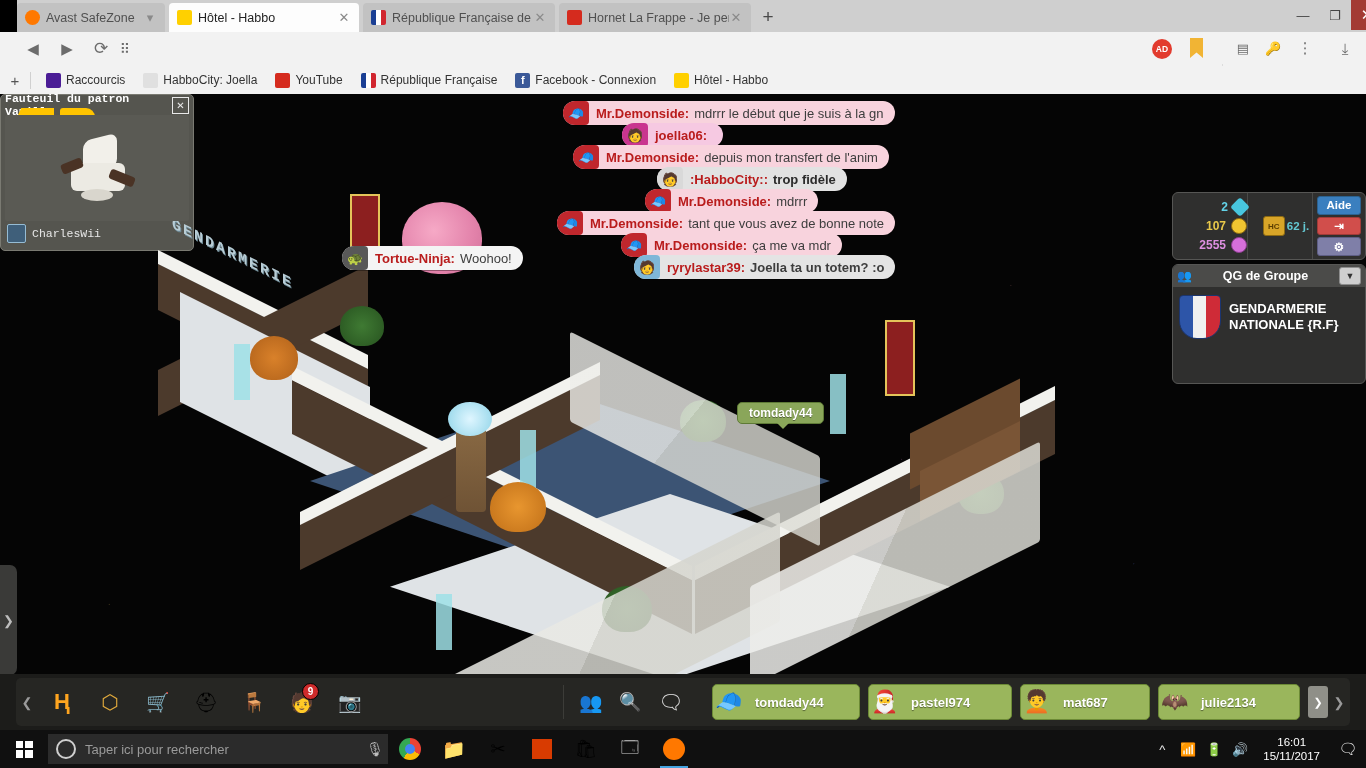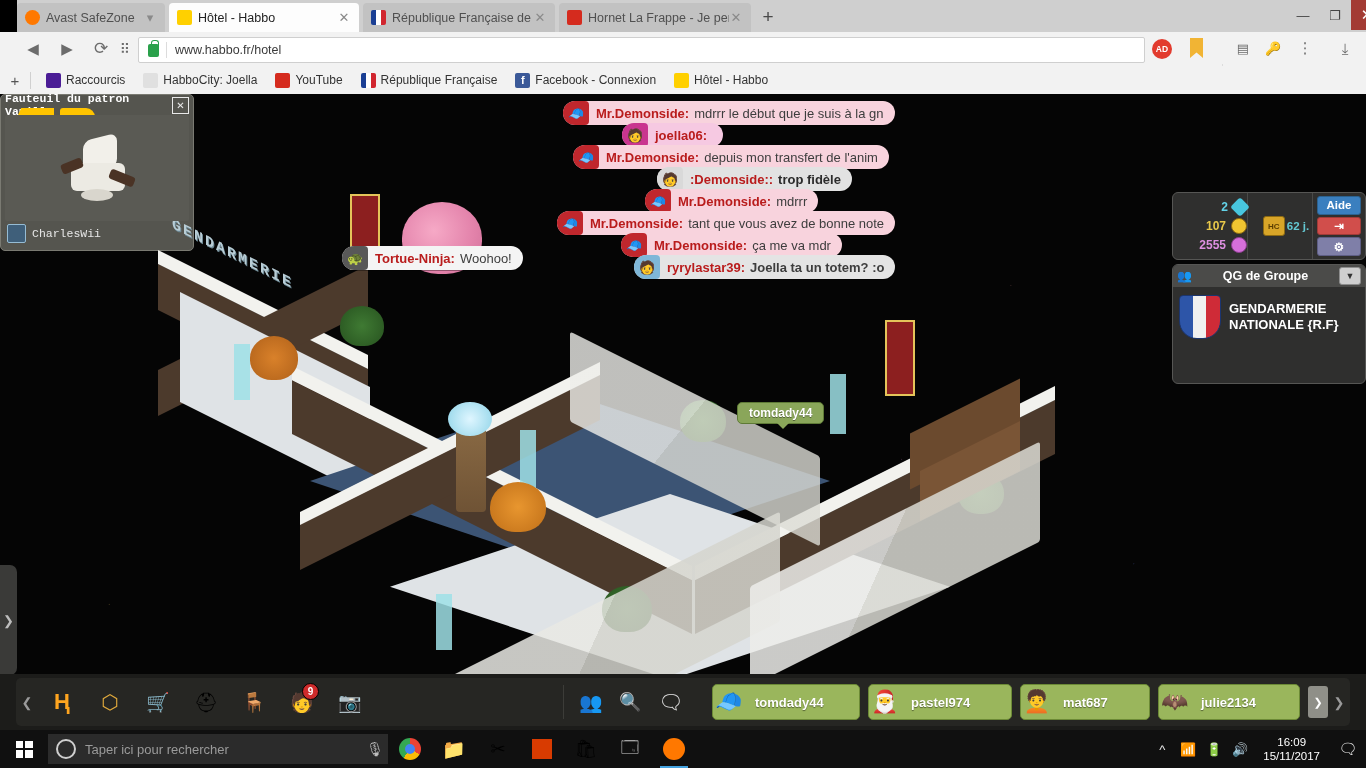--- a/index.html
+++ b/index.html
@@ -200,25 +200,20 @@
       <div class="wbtn">❐</div>
       <div class="wbtn close">✕</div>
     </div>
   </div>
 
   <div class="navbar">
     <div class="navico" style="left:22px;">◀</div>
     <div class="navico" style="left:56px;">▶</div>
     <div class="navico" style="left:90px;font-size:17px;">⟳</div>
     <div class="navico" style="left:114px;font-size:14px;">⠿</div>
-    <div class="omnibox">
-      <span class="lock"></span>
-      <span class="omnidiv"></span>
-      <span class="omnitext">www.habbo.fr/hotel</span>
-    </div>
     <div class="adblk">AD</div>
     <div class="bookmarkstar"></div>
     <div class="rtdiv"></div>
     <div class="navico" style="left:1232px;font-size:13px;">▤</div>
     <div class="navico" style="left:1262px;font-size:13px;">🔑</div>
     <div class="navico" style="left:1294px;font-size:15px;line-height:17px;">⋮</div>
     <div class="navico" style="left:1334px;font-size:15px;">⤓</div>
   </div>
 
   <div class="bookbar">
@@ -327,21 +322,21 @@
       <span class="who">joella06:</span>
       <span class="msg"></span>
     </div>
     <div class="bub pink" style="left:573px;top:51px;">
       <span class="av">🧢</span>
       <span class="who"><span>Mr.Demonside</span>:</span>
       <span class="msg">depuis mon transfert de l'anim</span>
     </div>
     <div class="bub grey" style="left:657px;top:73px;">
       <span class="av">🧑</span>
-      <span class="who">:Demonside::</span>
+      <span class="who">:HabboCity::</span>
       <span class="msg" style="font-weight:bold;color:#2b2b2b;">trop fidèle</span>
     </div>
     <div class="bub pink" style="left:645px;top:95px;">
       <span class="av">🧢</span>
       <span class="who"><span>Mr.Demonside</span>:</span>
       <span class="msg">mdrrr</span>
     </div>
     <div class="bub pink" style="left:557px;top:117px;">
       <span class="av">🧢</span>
       <span class="who"><span>Mr.Demonside</span>:</span>
@@ -525,20 +520,20 @@
     <div class="tbapp active">
       <span style="width:22px;height:22px;border-radius:50%;background:#ff7800;display:block;"></span>
     </div>
 
     <div class="tray">
       <div class="trayico">^</div>
       <div class="trayico">📶</div>
       <div class="trayico">🔋</div>
       <div class="trayico">🔊</div>
       <div class="clock">
-        <div>16:09</div>
+        <div>16:01</div>
         <div>15/11/2017</div>
       </div>
       <div class="actionc">🗨</div>
     </div>
   </div>
 
 </div>
 
 </body></html>

